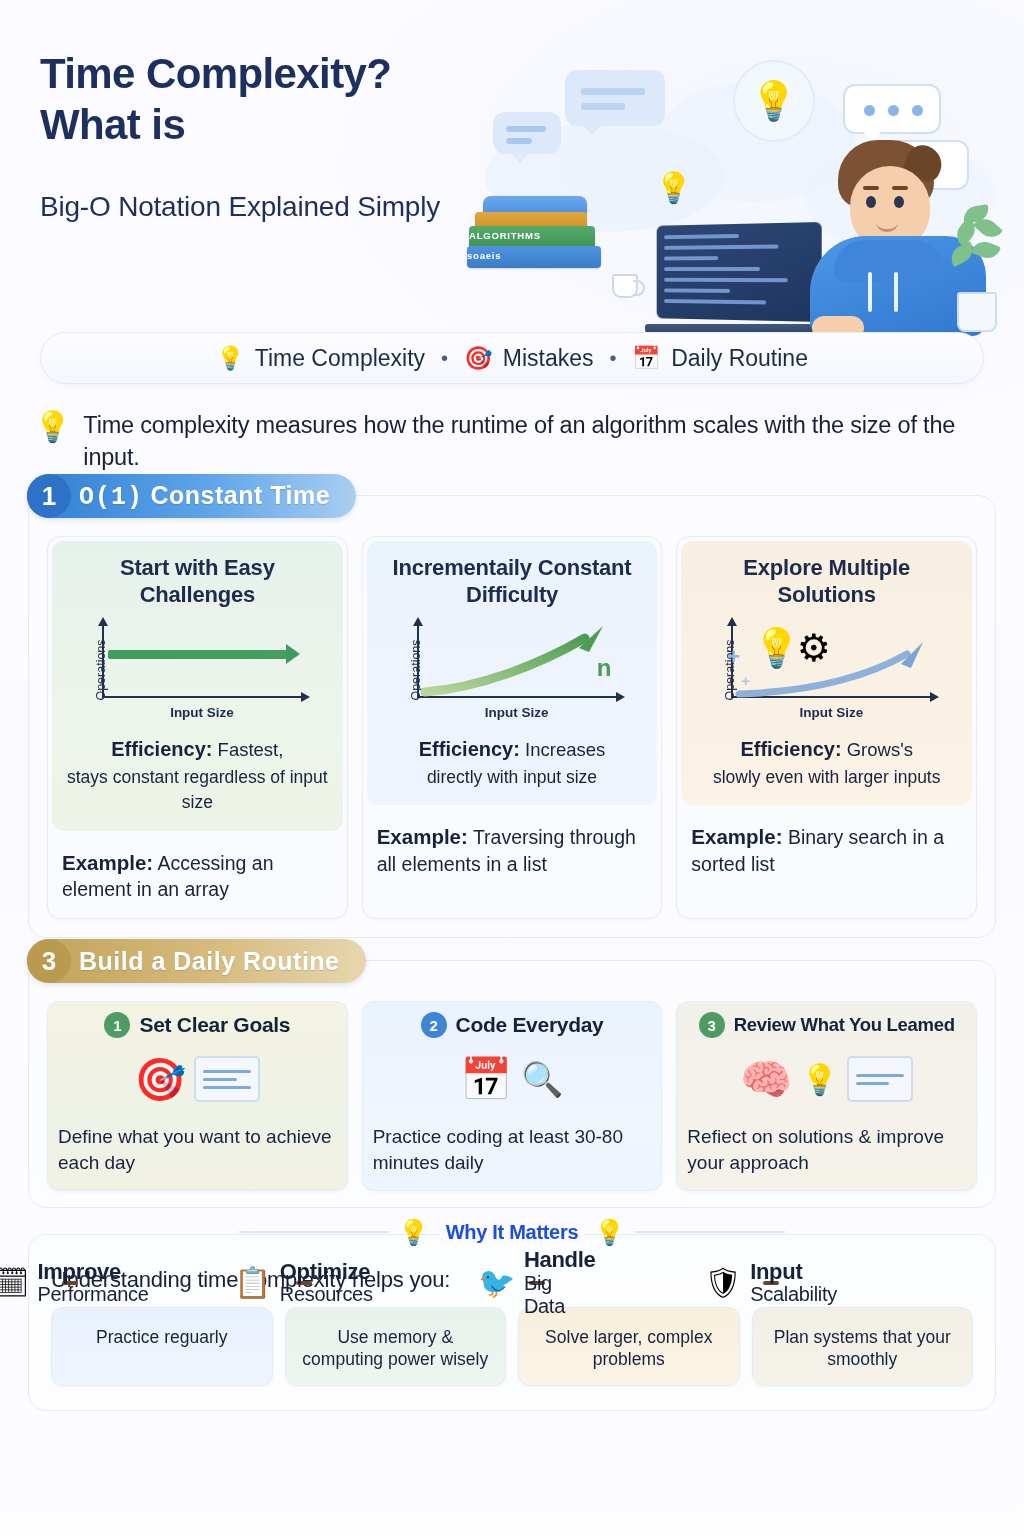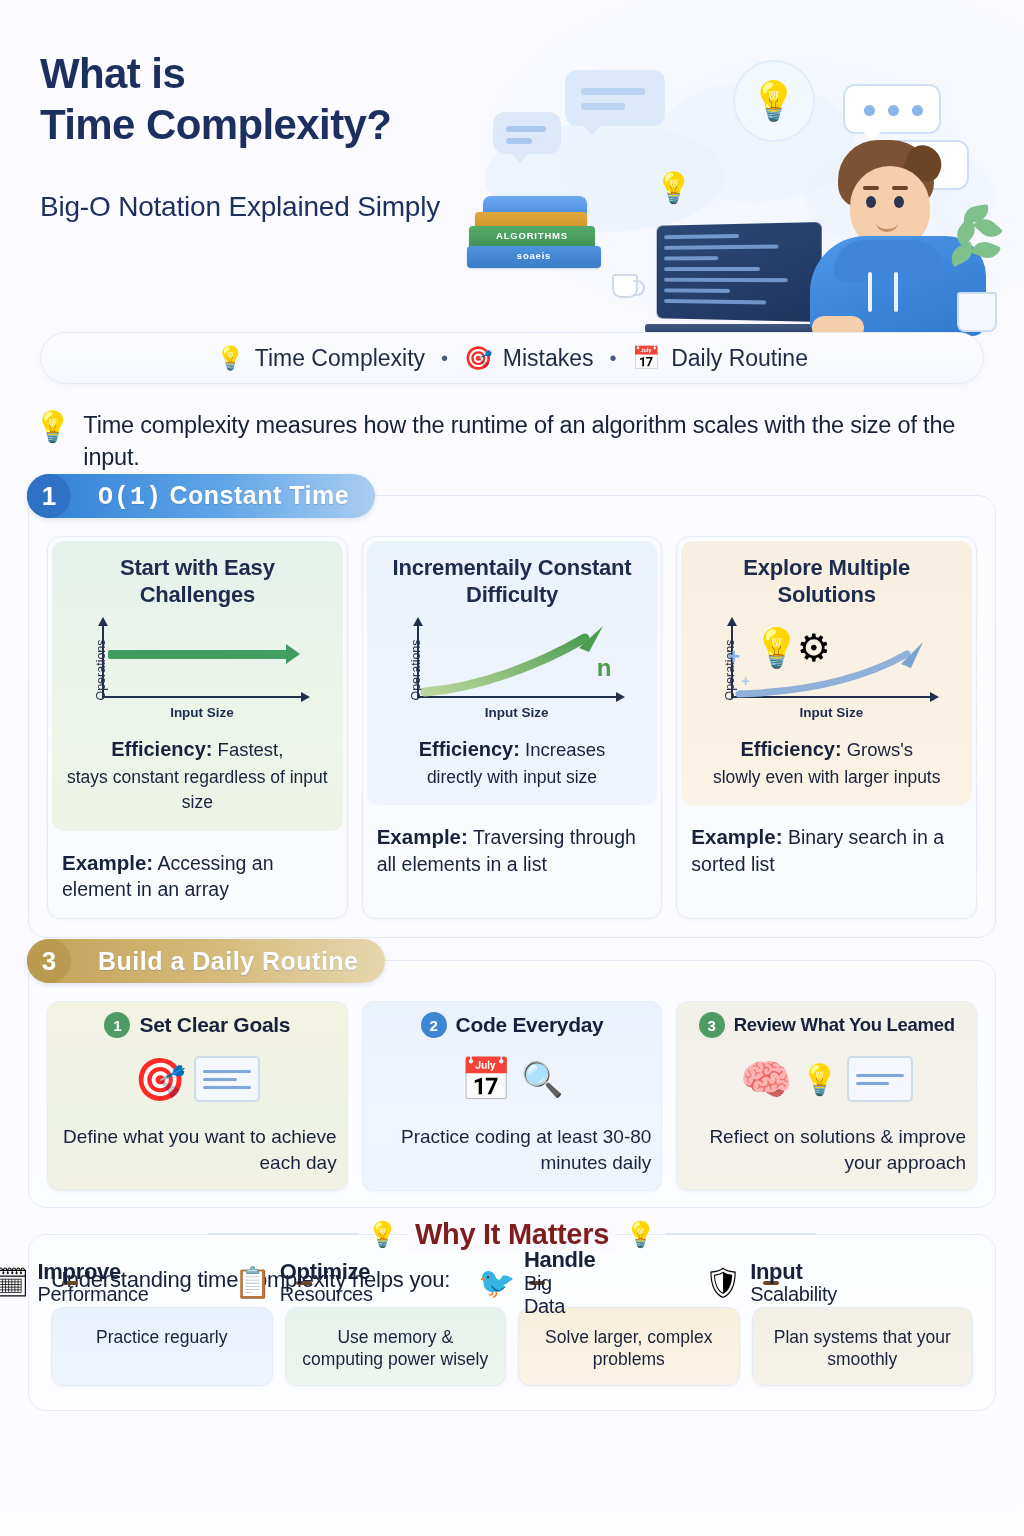--- a/index.html
+++ b/index.html
@@ -61,21 +61,21 @@
     display: flex; align-items: center; justify-content: center;
     font-size: 38px;
   }
   .mini-bulb { position: absolute; font-size: 30px; }
 
   .books { position: absolute; left: 12px; top: 148px; width: 140px; }
   .book {
     position: relative; border-radius: 4px; margin-top: -4px;
     box-shadow: 0 1px 2px rgba(40,60,100,.18);
     color: #fff; font-size: 9.5px; font-weight: bold;
-    letter-spacing: .8px; text-align: center; line-height: 20px;
+    letter-spacing: .8px; line-height: 20px;
   }
   .book.b1 { height: 20px; width: 104px; margin-left: 16px; background: linear-gradient(180deg,#6aa8ef,#4d8fe0); border-radius: 8px 8px 4px 4px;}
   .book.b2 { height: 18px; width: 112px; margin-left: 8px; background: linear-gradient(180deg,#e0a83c,#cf9326); }
   .book.b3 { height: 24px; width: 126px; margin-left: 2px; background: linear-gradient(180deg,#56ab6a,#3d8f53); }
   .book.b4 { height: 22px; width: 134px; margin-left: 0; background: linear-gradient(180deg,#4f93de,#3b7cc6); }
 
   .mug {
     position: absolute; left: 157px; top: 222px; width: 26px; height: 24px;
     background: #fff; border: 2px solid #cdd9ea; border-radius: 3px 3px 9px 9px;
   }
@@ -167,21 +167,20 @@
     display: flex; align-items: center; justify-content: center;
     color: #fff; font-size: 26px; font-weight: bold;
     margin-right: 8px;
   }
   .sec-badge.blue .sec-num { background: #2d72c4; }
   .sec-badge.gold .sec-num { background: #b99a4f; }
   .sec-title {
     color: #fff; font-size: 25px; font-weight: bold;
     letter-spacing: .5px; text-shadow: 0 1px 1px rgba(60,80,120,.25);
     white-space: nowrap;
-    margin-left: 19px;
   }
   .sec-title .mono { font-family: "Liberation Mono", monospace; letter-spacing: 1px; }
 
   
   .cards3 { display: flex; gap: 14px; }
   .ccard {
     flex: 1; border-radius: 14px; overflow: hidden;
     border: 1px solid #e6ecf8;
     background: #fafbff;
     box-shadow: 0 1px 3px rgba(110,130,170,.08);
@@ -274,38 +273,38 @@
   }
   .rart .side {
     width: 66px; height: 46px; background: #f4f8fe;
     border: 2px solid #cfdcee; border-radius: 5px;
     display: flex; flex-direction: column; justify-content: center; gap: 5px;
     padding: 0 7px;
   }
   .rart .side i { display: block; height: 3px; background: #7fa9dd; border-radius: 2px; }
   .rart .side i:nth-child(2) { width: 70%; }
   .rtext {
-    text-align: right; font-size: 19px; color: #19223c;
+    text-align: left; font-size: 19px; color: #19223c;
     line-height: 1.35; padding: 6px 10px 14px;
   }
 
   
   .why {
     position: relative; margin: 26px 28px 0 28px;
     border: 1px solid #e4ebf8; border-radius: 18px;
     background: rgba(252,253,255,.7);
     padding: 32px 22px 24px 22px;
   }
   .why-head {
     position: absolute; top: -17px; left: 0; right: 0;
     display: flex; align-items: center; justify-content: center; gap: 10px;
   }
   .why-head .line { flex: 0 0 150px; height: 2px; background: #dde6f5; }
   .why-head .t {
-    font-size: 29px; font-weight: bold; color: #7f1d1d;
+    font-size: 20px; font-weight: bold; color: #1d4ed8;
     background: #fbfaff; padding: 0 6px; letter-spacing: -0.3px;
   }
   .why-head .b { font-size: 25px; }
   .why-sub {
     font-size: 22px; color: #17203a;
     margin-bottom: 14px; letter-spacing: -0.2px;
   }
   .cards4 { display: flex; gap: 12px; }
   .bcard {
     flex: 1; border-radius: 12px; padding: 10px 10px 14px;
@@ -323,22 +322,22 @@
   .bt2 { font-size: 20px; color: #18213b; line-height: 1.12; letter-spacing: -0.3px;}
   .bdesc { margin-top: 8px; font-size: 17.5px; color: #19223c; line-height: 1.3; }
 </style>
 </head>
 <body>
 
 <div class="page">
 
   <div class="hero">
     <div class="hero-title">
+      <div>Time Complexity?</div>
       <div>What is</div>
-      <div>Time Complexity?</div>
     </div>
     <div class="hero-sub">Big-O Notation Explained Simply</div>
 
     <div class="illus">
       <div class="cloud" style="left:30px;top:70px;width:240px;height:110px;"></div>
       <div class="cloud" style="left:200px;top:30px;width:200px;height:120px;opacity:.5;"></div>
       <div class="cloud" style="left:350px;top:90px;width:190px;height:110px;opacity:.45;"></div>
 
       <div class="bubble" style="left:38px;top:60px;width:68px;height:42px;">
         <div class="bar" style="left:13px;top:14px;width:40px;"></div>

